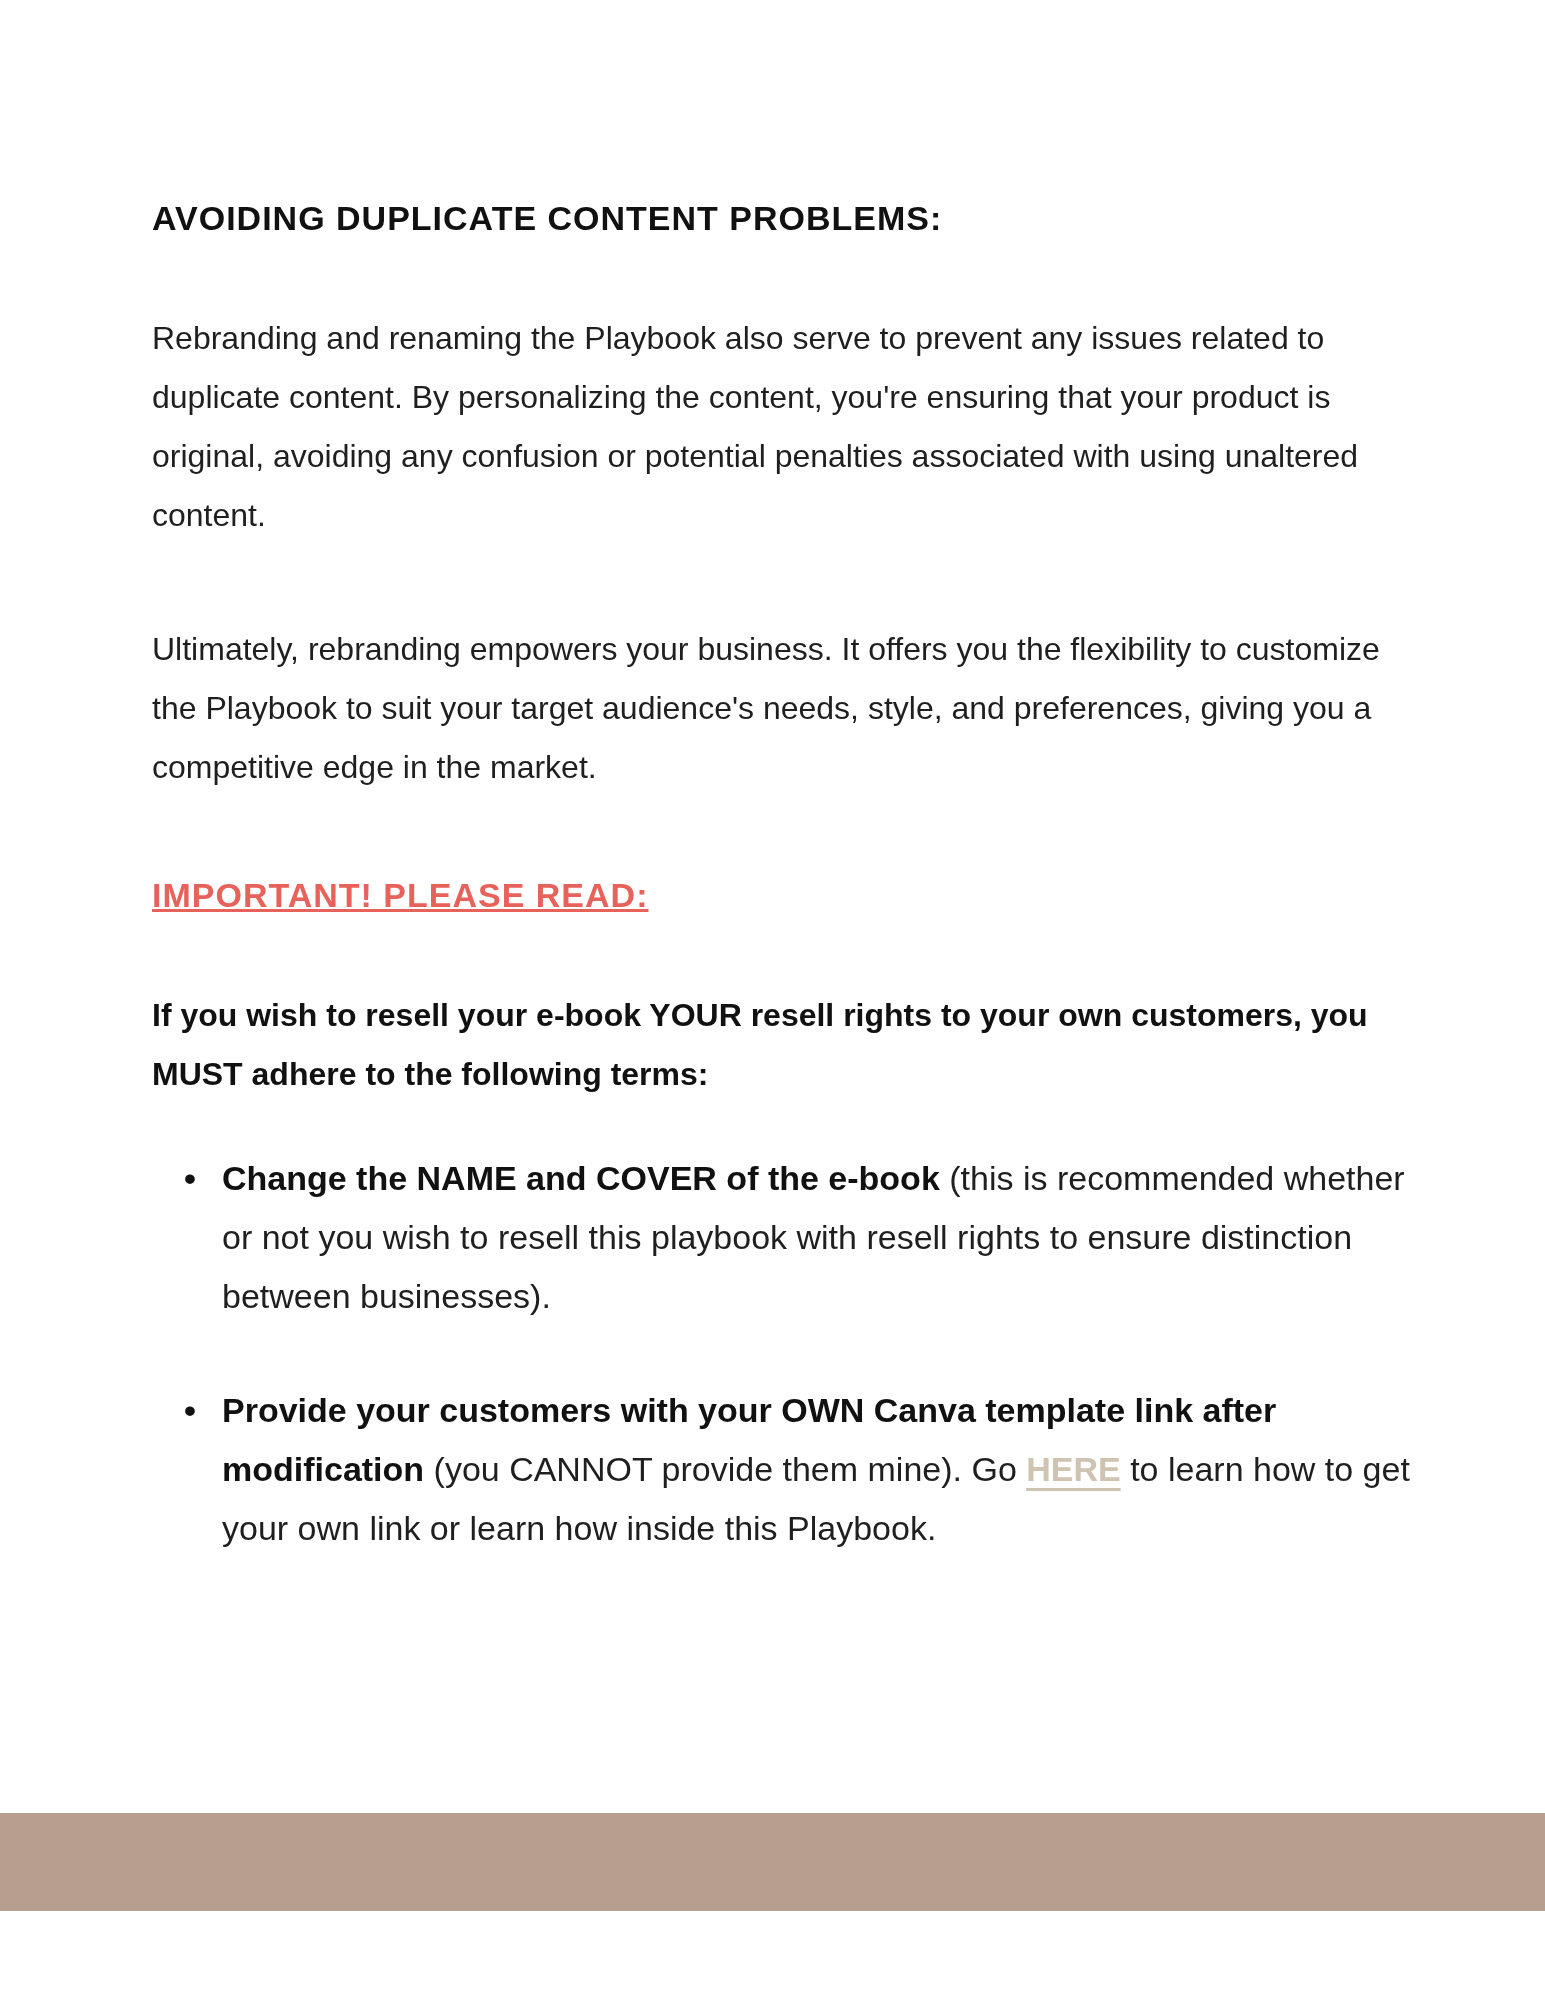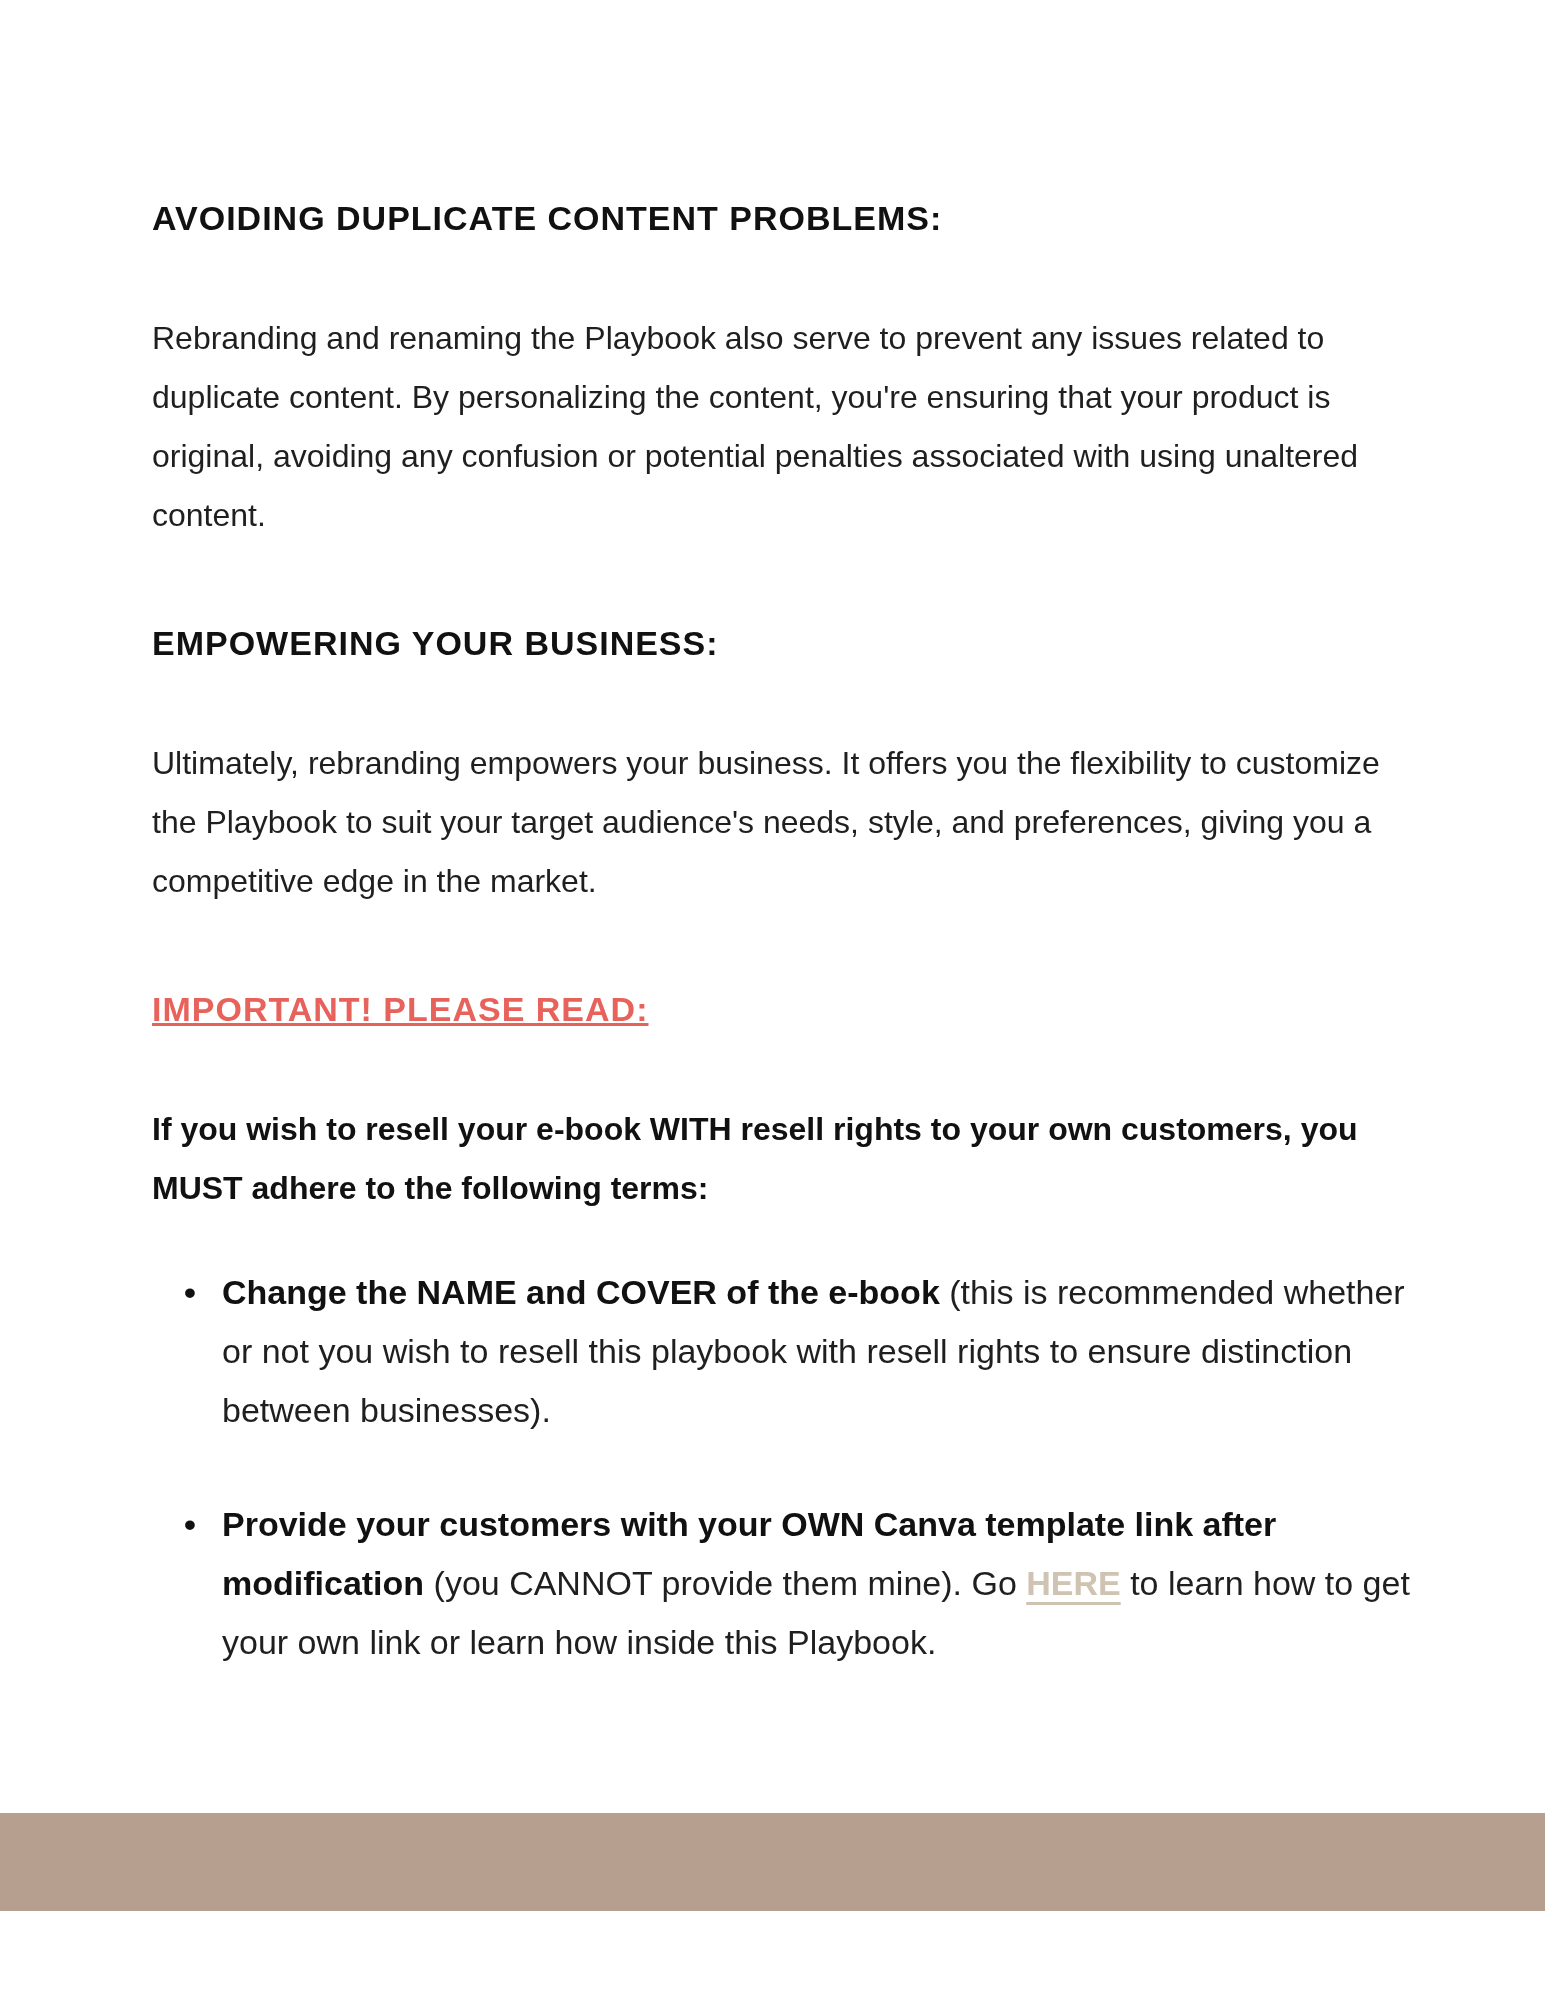--- a/index.html
+++ b/index.html
@@ -100,27 +100,26 @@
 </head>
 <body>
 
 <div class="page">
   <main class="content">
 
     <h2 class="heading">AVOIDING DUPLICATE CONTENT PROBLEMS:</h2>
 
     <p class="body">Rebranding and renaming the Playbook also serve to prevent any issues related to duplicate content. By personalizing the content, you're ensuring that your product is original, avoiding any confusion or potential penalties associated with using unaltered content.</p>
 
-    <h2 class="heading">EMPOWERING YOUR BUSINESS:</h2>
 
     <p class="body">Ultimately, rebranding empowers your business. It offers you the flexibility to customize the Playbook to suit your target audience's needs, style, and preferences, giving you a competitive edge in the market.</p>
 
     <h2 class="heading heading-accent">IMPORTANT! PLEASE READ:</h2>
 
-    <p class="body terms-intro">If you wish to resell your e-book WITH resell rights to your own customers, you MUST adhere to the following terms:</p>
+    <p class="body terms-intro">If you wish to resell your e-book YOUR resell rights to your own customers, you MUST adhere to the following terms:</p>
 
     <ul class="terms-list">
       <li>
         <span class="bullet">•</span>
         <span class="li-body">
           <strong>Change the NAME and COVER of the e-book</strong><span> (this is recommended whether or not you wish to resell this playbook with resell rights to ensure distinction between businesses).</span>
         </span>
       </li>
       <li>
         <span class="bullet">•</span>

